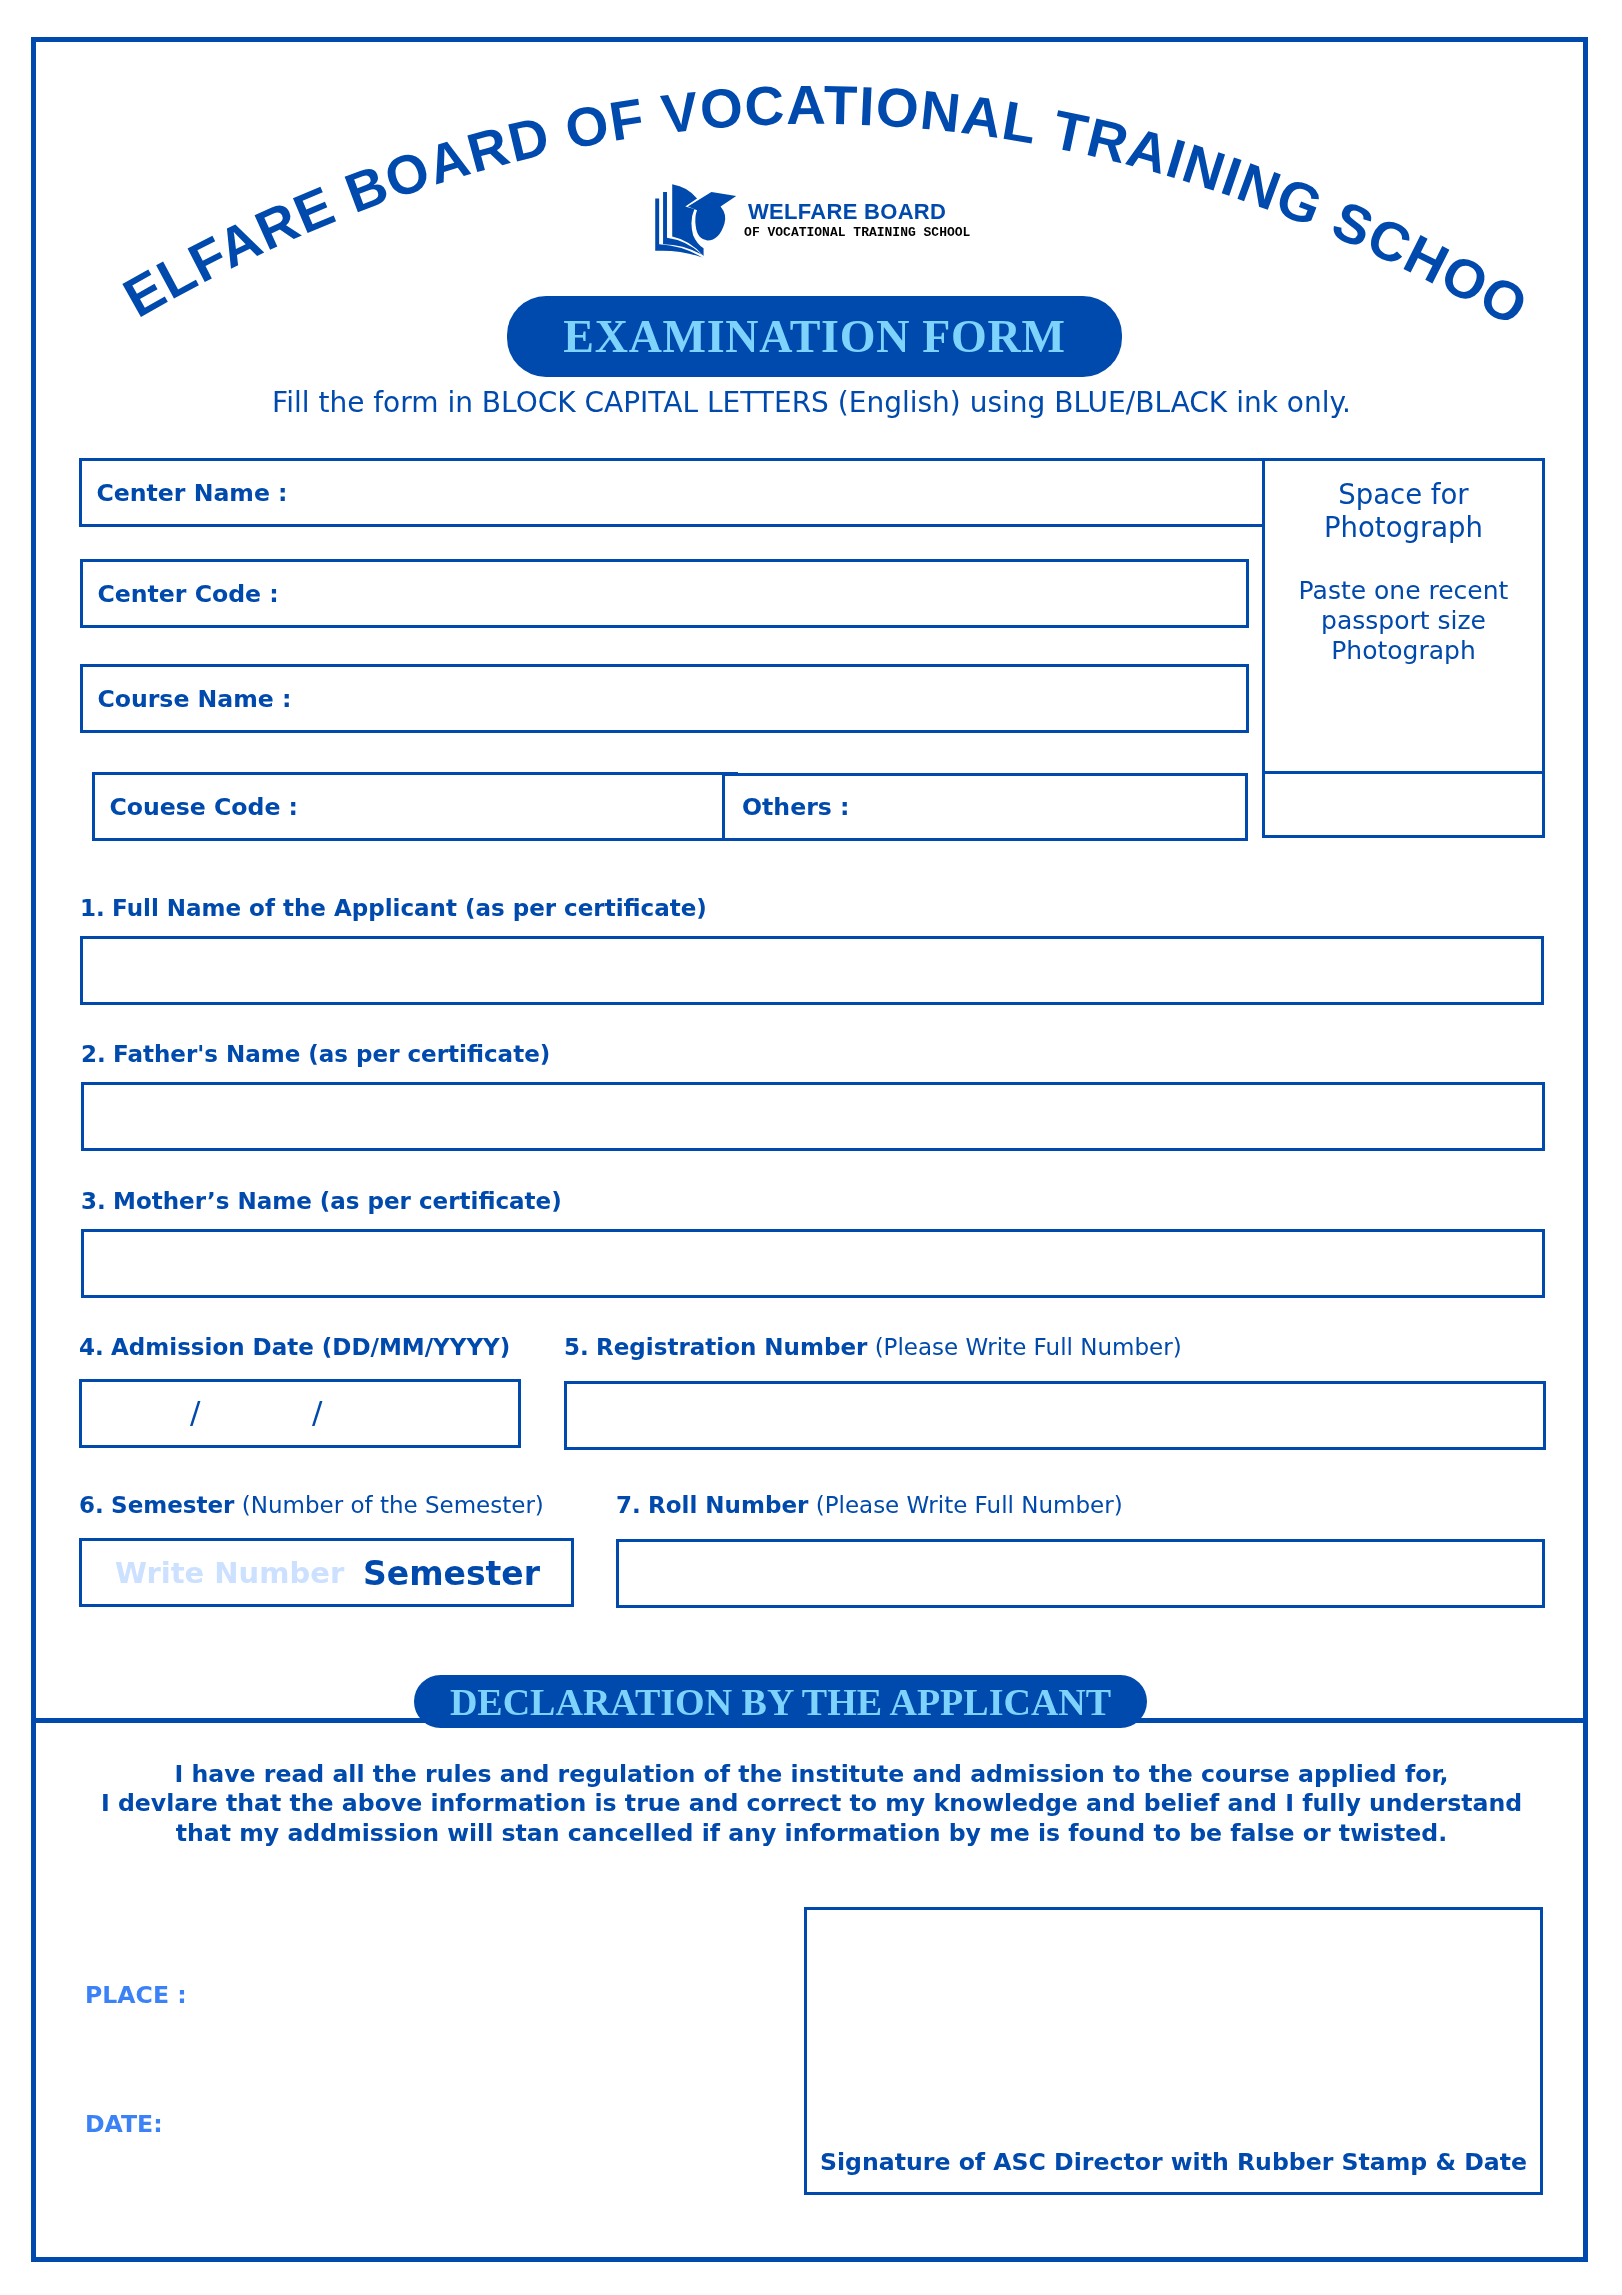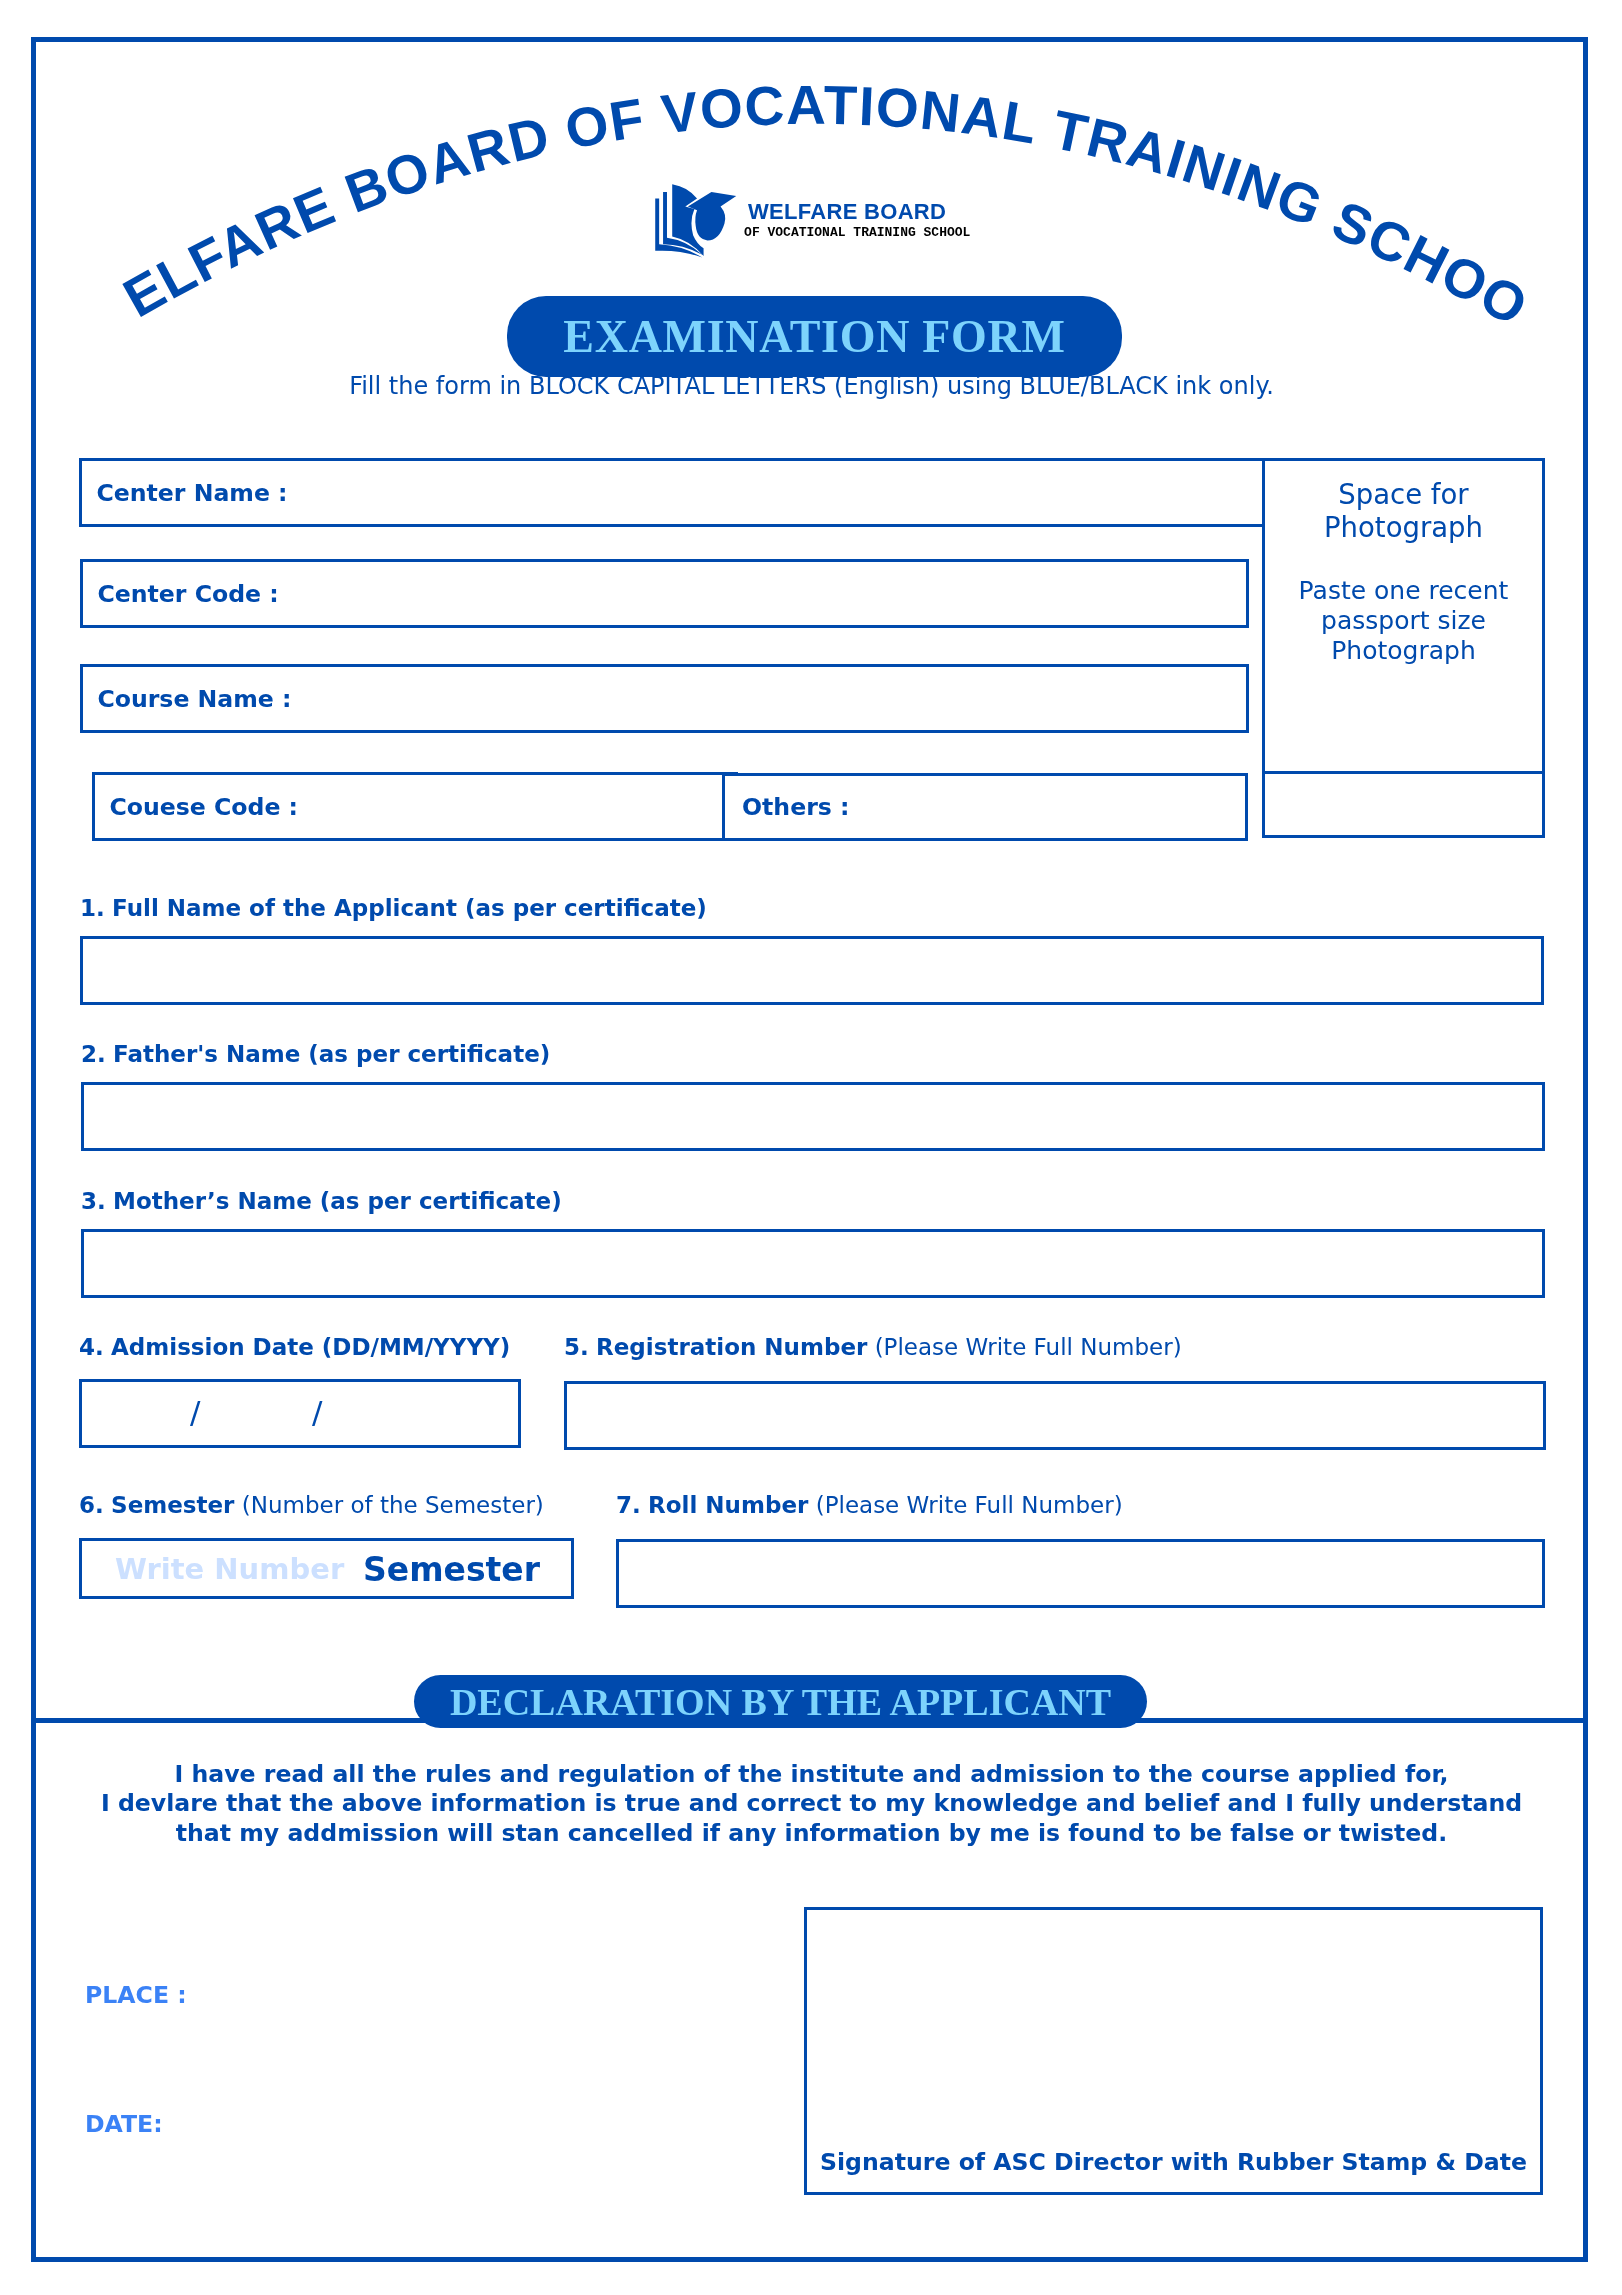--- a/index.html
+++ b/index.html
@@ -19,21 +19,21 @@
   .logo-text { margin-left: 0px; display: flex; flex-direction: column; }
   .logo-title { font-family: "Liberation Sans", sans-serif; font-weight: 700; font-size: 22px; color: #004aad; letter-spacing: 0.3px; line-height: 26px; }
   .logo-sub { font-family: Liberation Mono, monospace; font-weight: 700; font-size: 13px; color: #000000; line-height: 15.7px; margin-left: -3.9px; }
 
   
   .pill { background: #004aad; color: #7dd3fc; border-radius: 39px / 39px; display: flex; align-items: center; justify-content: center;
           font-family: "Liberation Serif", "DejaVu Serif", serif; font-weight: 700; }
   .title-pill { left: 507px; top: 296px; width: 615px; height: 81px; font-size: 46px; letter-spacing: 0.7px; }
   .decl-pill { left: 414px; top: 1675px; width: 733px; height: 53px; font-size: 38px; letter-spacing: 0; }
 
-  .instructions { left: 0; top: 372px; width: 1623px; text-align: center; font-size: 24px; color: #004aad; }
+  .instructions { left: 0; top: 386px; width: 1623px; text-align: center; font-size: 28px; color: #004aad; }
 
   
   .box { border: 3.3px solid #004aad; background: #fff; }
   .box-label { position: absolute; left: 14.4px; top: 50%; transform: translateY(-50%); font-family: "DejaVu Sans", sans-serif; font-weight: 700; font-size: 23.6px; color: #004aad; white-space: nowrap; }
 
   .field-label { font-family: "DejaVu Sans", sans-serif; font-size: 23px; color: #004aad; white-space: nowrap; }
   .field-label b { font-weight: 700; }
   .field-label .note { font-weight: 400; }
 
   .photo-box { left: 1262px; top: 458px; width: 283px; height: 317px; }
@@ -138,21 +138,21 @@
 </div>
 
 <div class="abs field-label" style="left:564px; top:1334px;">
   <b>5.</b> <b>Registration Number</b> <span class="note">(Please Write Full Number)</span>
 </div>
 <div class="abs box" style="left:564px; top:1381px; width:982px; height:69px;"></div>
 
 <div class="abs field-label" style="left:79px; top:1492px;">
   <b>6.</b> <b>Semester</b> <span class="note">(Number of the Semester)</span>
 </div>
-<div class="abs box" style="left:79px; top:1538px; width:495px; height:61px;">
+<div class="abs box" style="left:79px; top:1538px; width:495px; height:69px;">
   <span class="sem-placeholder">Write Number</span>
   <span class="sem-word">Semester</span>
 </div>
 
 <div class="abs field-label" style="left:616px; top:1492px;">
   <b>7.</b> <b>Roll Number</b> <span class="note">(Please Write Full Number)</span>
 </div>
 <div class="abs box" style="left:616px; top:1539px; width:929px; height:69px;"></div>
 
 <div class="abs divider"></div>

